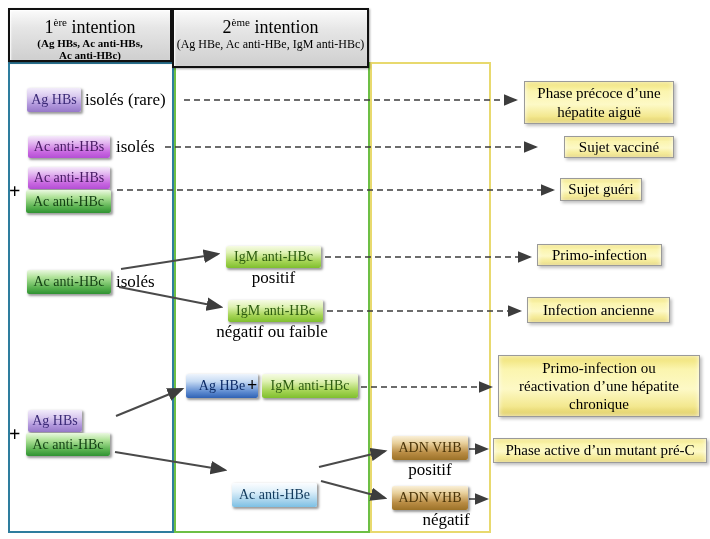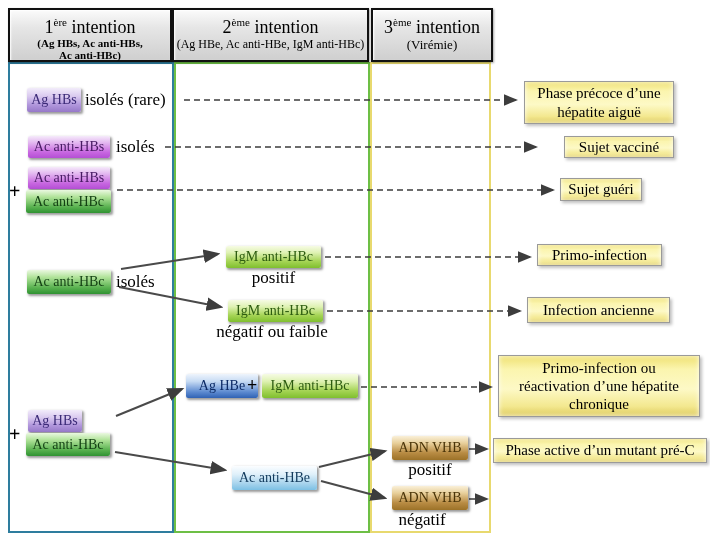--- a/index.html
+++ b/index.html
@@ -83,27 +83,23 @@
       <line x1="115" y1="452" x2="225" y2="470" marker-end="url(#ah)"></line>
       <line x1="319" y1="467" x2="385" y2="451" marker-end="url(#ah)"></line>
       <line x1="321" y1="481" x2="385" y2="498" marker-end="url(#ah)"></line>
     </g>
   </svg>
 
   <div class="header" style="left:8px;top:8px;width:164px;height:54px;">
     <div class="header-title"><span>1</span><sup>ère</sup> <span>intention</span></div>
     <div class="hsub1">(Ag HBs, Ac anti-HBs, Ac anti-HBc)</div>
   </div>
-  <div class="header" style="left:172px;top:8px;width:197px;height:54px;">
+  <div class="header" style="left:172px;top:8px;width:197px;height:60px;">
     <div class="header-title"><span>2</span><sup>ème</sup> <span>intention</span></div>
     <div class="hsub2">(Ag HBe, Ac anti-HBe, IgM anti-HBc)</div>
-  </div>
-  <div class="header" style="left:371px;top:8px;width:122px;height:54px;">
-    <div class="header-title"><span>3</span><sup>ème</sup> <span>intention</span></div>
-    <div class="hsub3">(Virémie)</div>
   </div>
 
   <div class="chip purple" style="left:27px;top:88px;width:54px;height:24px;">Ag HBs</div>
   <div class="lbl" style="left:85px;top:89px;">isolés (rare)</div>
 
   <div class="chip magenta" style="left:28px;top:136px;width:82px;height:22px;">Ac anti-HBs</div>
   <div class="lbl" style="left:116px;top:136px;">isolés</div>
 
   <div class="plus" style="left:9px;top:181px;">+</div>
   <div class="chip magenta" style="left:28px;top:167px;width:82px;height:22px;">Ac anti-HBs</div>
@@ -119,27 +115,27 @@
   <div class="chip lightgreen" style="left:226px;top:246px;width:95px;height:22px;">IgM anti-HBc</div>
   <div class="sub-lbl" style="left:226px;top:268px;width:95px;">positif</div>
 
   <div class="chip lightgreen" style="left:228px;top:300px;width:95px;height:22px;">IgM anti-HBc</div>
   <div class="sub-lbl" style="left:192px;top:322px;width:160px;">négatif ou faible</div>
 
   <div class="chip blue" style="left:186px;top:374px;width:72px;height:24px;">Ag HBe</div>
   <div class="plus" style="left:247px;top:375px;font-size:18px;">+</div>
   <div class="chip lightgreen" style="left:262px;top:374px;width:96px;height:24px;">IgM anti-HBc</div>
 
-  <div class="chip lightblue" style="left:232px;top:466px;width:85px;height:24px;">Ac anti-HBe</div>
+  <div class="chip lightblue" style="left:232px;top:483px;width:85px;height:24px;">Ac anti-HBe</div>
 
   <div class="chip bronze" style="left:392px;top:436px;width:76px;height:24px;">ADN VHB</div>
   <div class="sub-lbl" style="left:392px;top:460px;width:76px;">positif</div>
 
   <div class="chip bronze" style="left:392px;top:486px;width:76px;height:24px;">ADN VHB</div>
-  <div class="sub-lbl" style="left:384px;top:510px;width:76px;">négatif</div>
+  <div class="sub-lbl" style="left:408px;top:510px;width:76px;">négatif</div>
 
   <div class="result" style="left:524px;top:81px;width:150px;height:43px;">Phase précoce d’une hépatite aiguë</div>
   <div class="result" style="left:564px;top:136px;width:110px;height:22px;">Sujet vacciné</div>
   <div class="result" style="left:560px;top:178px;width:82px;height:23px;">Sujet guéri</div>
   <div class="result" style="left:537px;top:244px;width:125px;height:22px;">Primo-infection</div>
   <div class="result" style="left:527px;top:297px;width:143px;height:26px;">Infection ancienne</div>
   <div class="result" style="left:498px;top:355px;width:202px;height:62px;">Primo-infection ou réactivation d’une hépatite chronique</div>
   <div class="result" style="left:493px;top:438px;width:214px;height:25px;">Phase active d’un mutant pré-C</div>
 
 </div>

